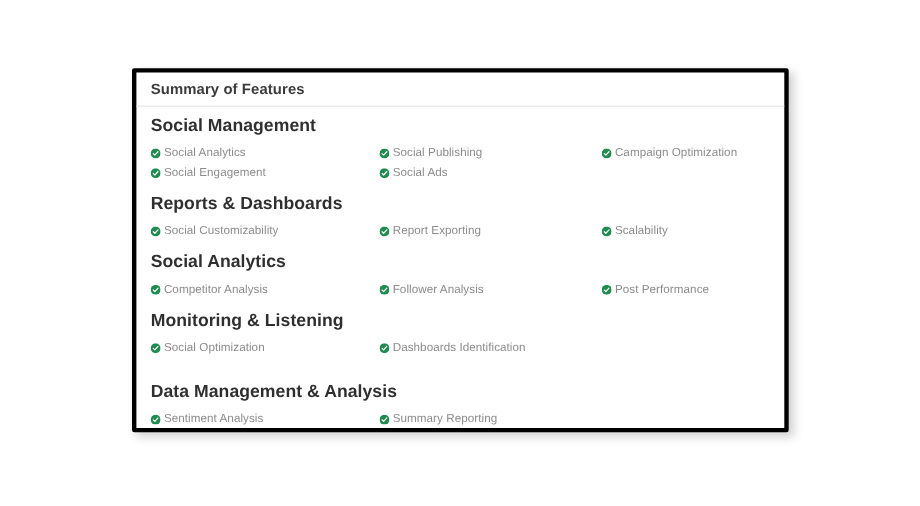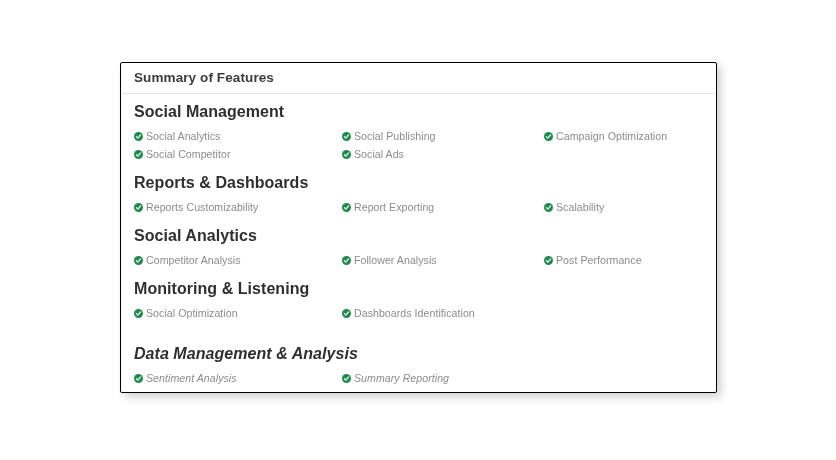--- a/index.html
+++ b/index.html
@@ -24,21 +24,21 @@
 
   
   .card {
     position: absolute;
     left: 120px;
     top: 62px;
     width: 597px;
     height: 331px;
     box-sizing: border-box;
     background: #ffffff;
-    border: 1px solid #000000;
+    border: 4px solid #000000;
     border-radius: 2px;
     box-shadow: 4px 4px 9px rgba(0, 0, 0, 0.18);
   }
 
   .card-header {
     box-sizing: border-box;
     height: 31px;
     padding: 0 0 0 13px;
     display: flex;
     align-items: center;
@@ -57,21 +57,20 @@
     box-sizing: border-box;
     padding: 9px 13px 0 13px;
   }
 
   
   .section {
     margin-bottom: 6px;
   }
   .section:last-child {
     margin-bottom: 0;
-    font-style: italic;
   }
 
   .section-title {
     font-size: 16px;
     font-weight: bold;
     color: #2f2f2f;
     letter-spacing: 0.05px;
     margin: 0 0 6px 0;
     line-height: 18px;
   }
@@ -145,42 +144,42 @@
                 <circle cx="8" cy="8" r="8" fill="#1f8b4f"></circle>
                 <path d="M4.2 8.3 L6.7 10.8 L11.8 5.2" fill="none" stroke="#ffffff" stroke-width="2" stroke-linecap="round" stroke-linejoin="round"></path>
               </svg>
             <span class="feature-label">Campaign Optimization</span>
           </div>
           <div class="feature-item">
             <svg class="check-icon" viewBox="0 0 16 16">
                 <circle cx="8" cy="8" r="8" fill="#1f8b4f"></circle>
                 <path d="M4.2 8.3 L6.7 10.8 L11.8 5.2" fill="none" stroke="#ffffff" stroke-width="2" stroke-linecap="round" stroke-linejoin="round"></path>
               </svg>
-            <span class="feature-label">Social Competitor</span>
+            <span class="feature-label">Social Engagement</span>
           </div>
           <div class="feature-item">
             <svg class="check-icon" viewBox="0 0 16 16">
                 <circle cx="8" cy="8" r="8" fill="#1f8b4f"></circle>
                 <path d="M4.2 8.3 L6.7 10.8 L11.8 5.2" fill="none" stroke="#ffffff" stroke-width="2" stroke-linecap="round" stroke-linejoin="round"></path>
               </svg>
             <span class="feature-label">Social Ads</span>
           </div>
           <div class="feature-item"></div>
         </div>
       </div>
 
       <div class="section s2">
         <div class="section-title">Reports &amp; Dashboards</div>
         <div class="feature-grid">
           <div class="feature-item">
             <svg class="check-icon" viewBox="0 0 16 16">
                 <circle cx="8" cy="8" r="8" fill="#1f8b4f"></circle>
                 <path d="M4.2 8.3 L6.7 10.8 L11.8 5.2" fill="none" stroke="#ffffff" stroke-width="2" stroke-linecap="round" stroke-linejoin="round"></path>
               </svg>
-            <span class="feature-label">Reports Customizability</span>
+            <span class="feature-label">Social Customizability</span>
           </div>
           <div class="feature-item">
             <svg class="check-icon" viewBox="0 0 16 16">
                 <circle cx="8" cy="8" r="8" fill="#1f8b4f"></circle>
                 <path d="M4.2 8.3 L6.7 10.8 L11.8 5.2" fill="none" stroke="#ffffff" stroke-width="2" stroke-linecap="round" stroke-linejoin="round"></path>
               </svg>
             <span class="feature-label">Report Exporting</span>
           </div>
           <div class="feature-item">
             <svg class="check-icon" viewBox="0 0 16 16">

